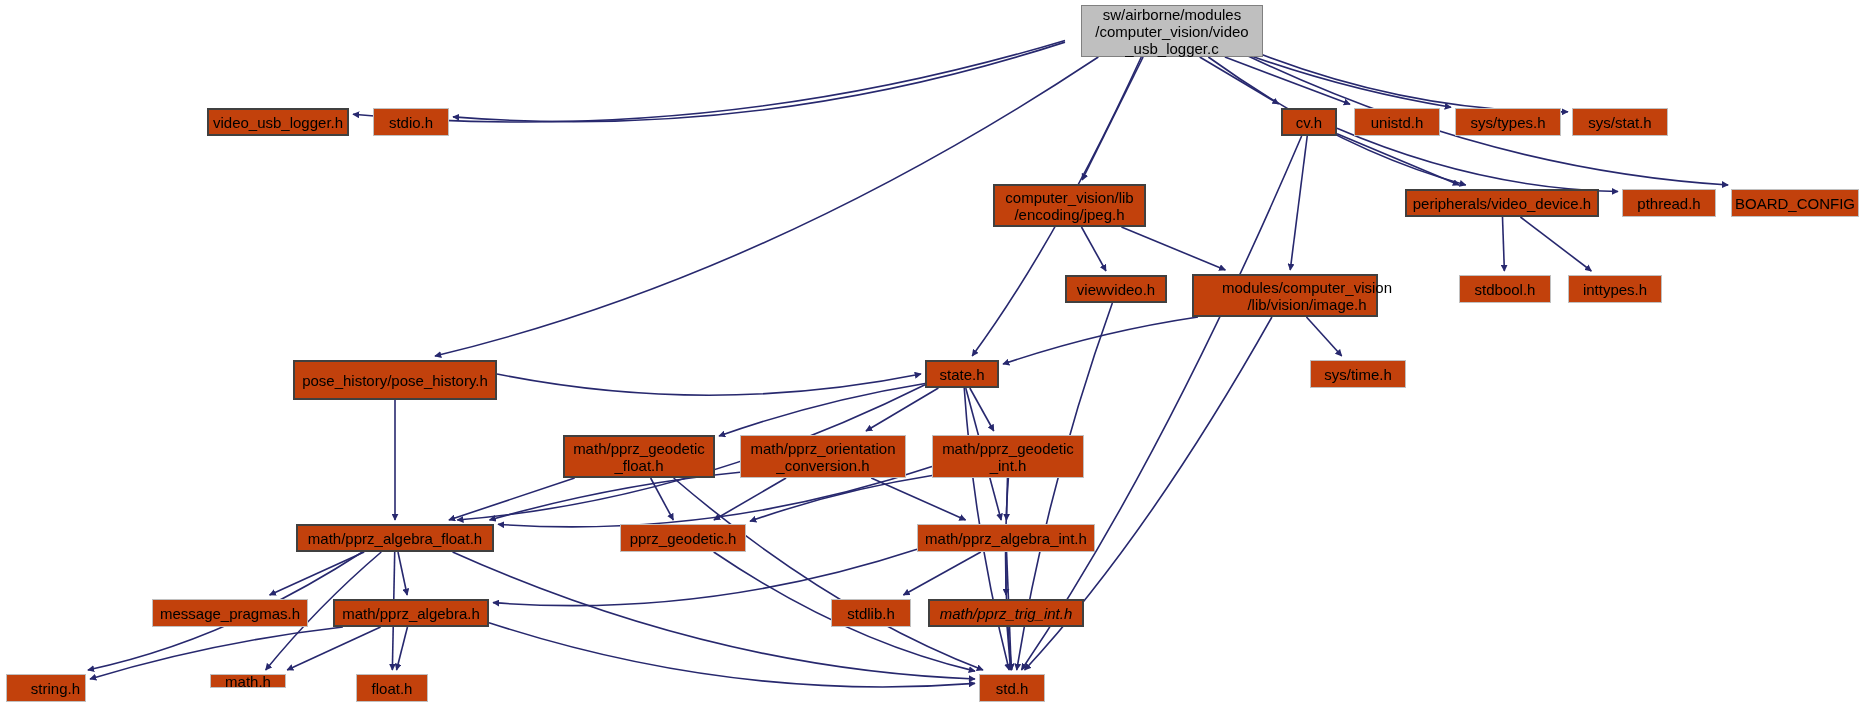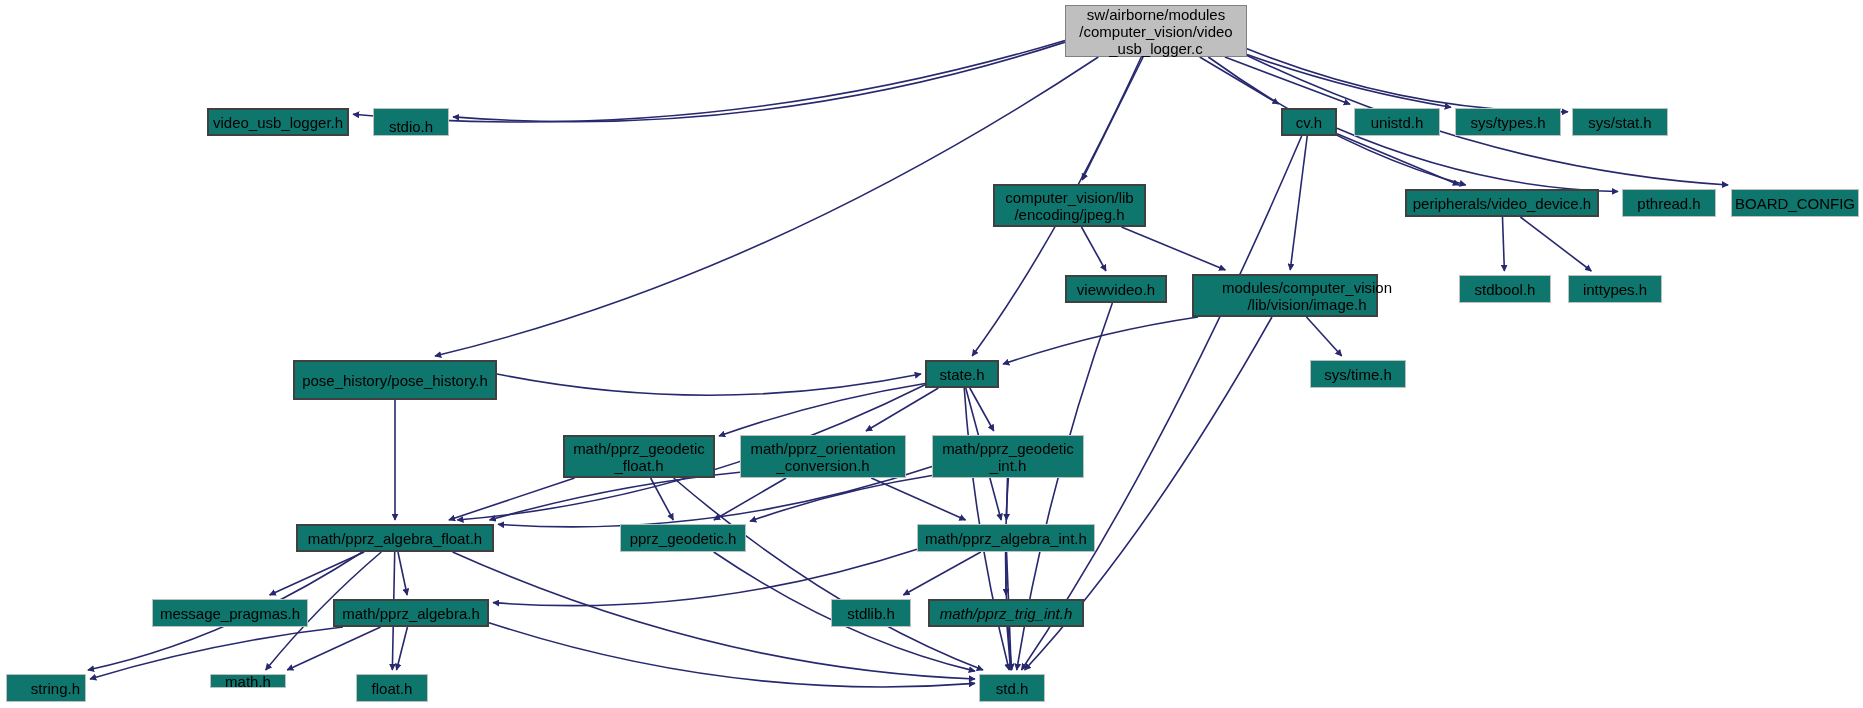--- a/index.html
+++ b/index.html
@@ -19,39 +19,40 @@
     position: absolute;
     left: 0;
     top: 0;
     width: 1863px;
     height: 708px;
     pointer-events: none;
   }
   .node {
     position: absolute;
     box-sizing: border-box;
-    background: #0f766e;
+    background: #c2410c;
     border: 1px solid #c0c0c0;
     display: flex;
     align-items: center;
     justify-content: center;
     text-align: center;
     color: #000000;
     font-size: 15px;
     line-height: 17px;
     white-space: pre;
     cursor: pointer;
     z-index: 2;
   }
   .node.strong {
     border: 2px solid #404040;
   }
   .node.root {
     background: #bfbfbf;
     border: 1px solid #808080;
+    margin-left: 16px;
   }
   .node .label {
     display: block;
     padding: 0 5px;
   }
 </style>
 </head>
 <body>
 
 <div id="graph-root">
@@ -117,21 +118,21 @@
       <path d="M 407.4533333333333 627 L 396.56 670" fill="none" stroke="#27286e" stroke-width="1.6" marker-end="url(#arrow)"></path>
       <path d="M 489 622.7337770382695 Q 732 702.0351993587504 975 683.3826955074875" fill="none" stroke="#27286e" stroke-width="1.6" marker-end="url(#arrow)"></path>
       <path d="M 1007.12 627 L 1010.56 670" fill="none" stroke="#27286e" stroke-width="1.6" marker-end="url(#arrow)"></path>
       <path d="M 713.7066666666667 552 Q 844.3533333333334 640.2823008985733 975 671.1306990881459" fill="none" stroke="#27286e" stroke-width="1.6" marker-end="url(#arrow)"></path>
     </svg>
   <div id="nodes">
       <div class="node root" title="sw/airborne/modules/computer_vision/video_usb_logger.c" style="left: 1065px; top: 5px; width: 182px; height: 52px;"><span class="label">sw/airborne/modules
 /computer_vision/video
 _usb_logger.c</span></div>
       <div class="node strong" title="video_usb_logger.h" style="left: 207px; top: 108px; width: 142px; height: 28px;"><span class="label">video_usb_logger.h</span></div>
-      <div class="node" title="stdio.h" style="left: 373px; top: 108px; width: 76px; height: 28px; align-items: flex-end;"><span class="label">stdio.h</span></div>
+      <div class="node" title="stdio.h" style="left: 373px; top: 108px; width: 76px; height: 28px;"><span class="label">stdio.h</span></div>
       <div class="node strong" title="cv.h" style="left: 1281px; top: 108px; width: 56px; height: 28px;"><span class="label">cv.h</span></div>
       <div class="node" title="unistd.h" style="left: 1354px; top: 108px; width: 86px; height: 28px;"><span class="label">unistd.h</span></div>
       <div class="node" title="sys/types.h" style="left: 1455px; top: 108px; width: 106px; height: 28px;"><span class="label">sys/types.h</span></div>
       <div class="node" title="sys/stat.h" style="left: 1572px; top: 108px; width: 96px; height: 28px;"><span class="label">sys/stat.h</span></div>
       <div class="node strong" title="computer_vision/lib/encoding/jpeg.h" style="left: 993px; top: 184px; width: 153px; height: 43px;"><span class="label">computer_vision/lib
 /encoding/jpeg.h</span></div>
       <div class="node strong" title="peripherals/video_device.h" style="left: 1405px; top: 189px; width: 194px; height: 28px;"><span class="label">peripherals/video_device.h</span></div>
       <div class="node" title="pthread.h" style="left: 1622px; top: 189px; width: 94px; height: 28px;"><span class="label">pthread.h</span></div>
       <div class="node" title="BOARD_CONFIG" style="left: 1731px; top: 189px; width: 128px; height: 28px;"><span class="label">BOARD_CONFIG</span></div>
       <div class="node strong" title="viewvideo.h" style="left: 1065px; top: 275px; width: 102px; height: 28px;"><span class="label">viewvideo.h</span></div>

